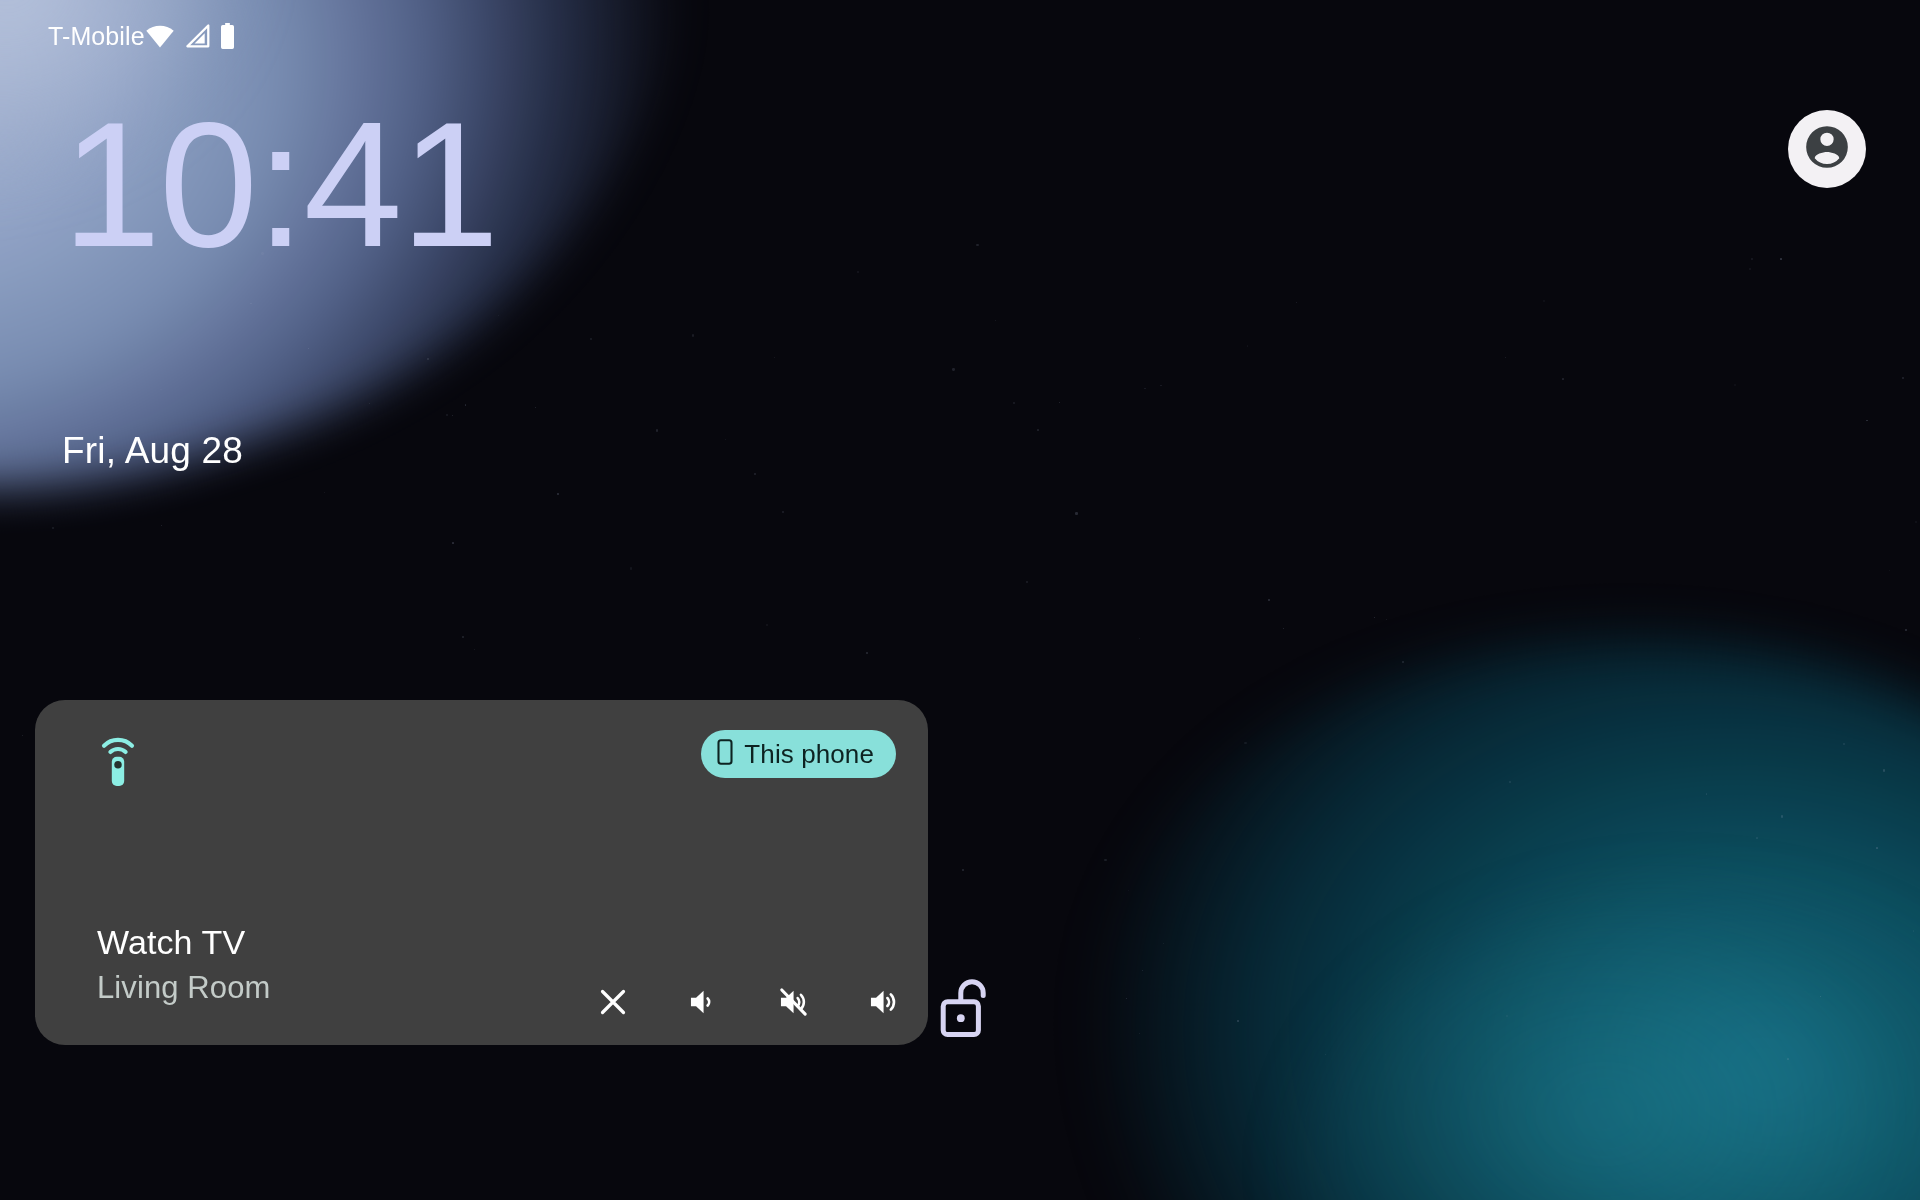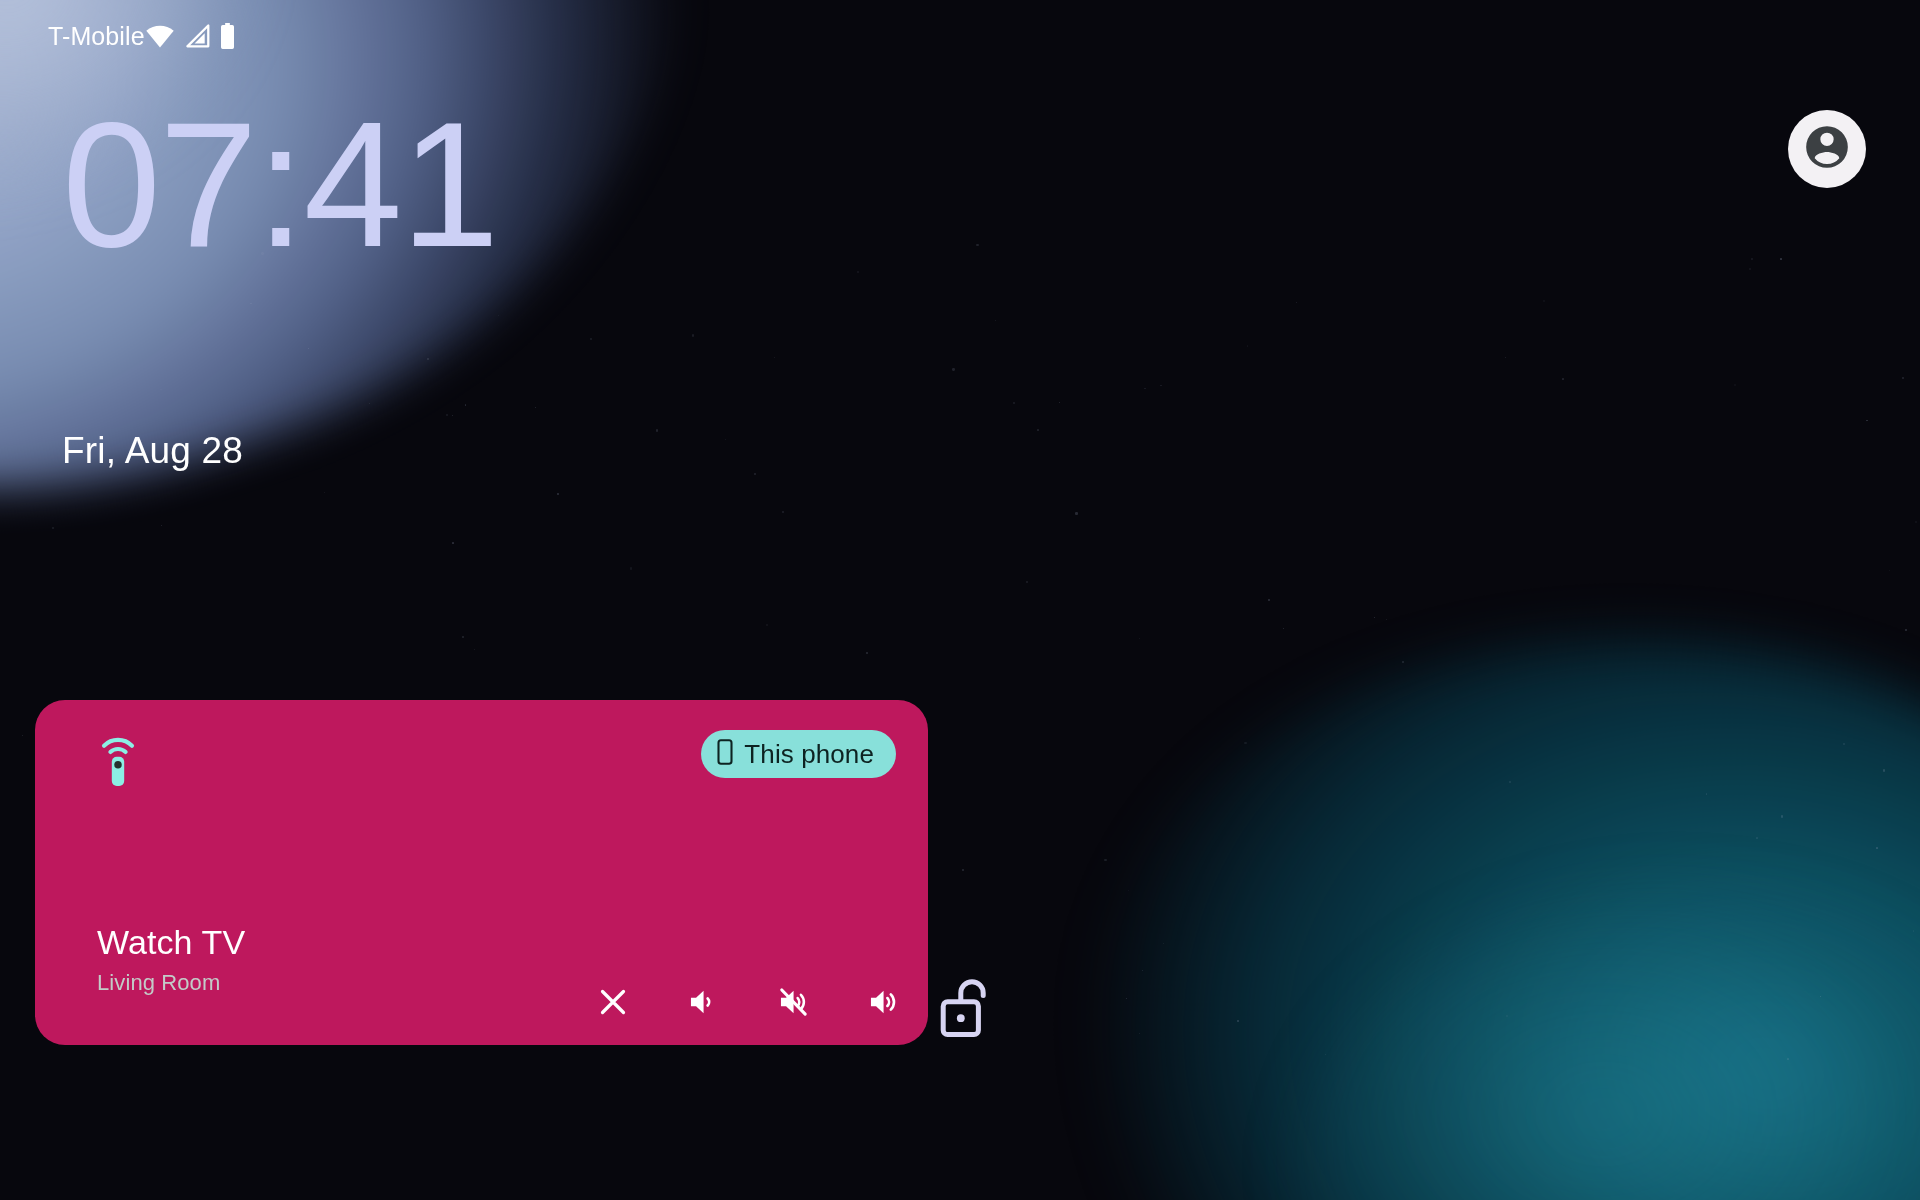--- a/index.html
+++ b/index.html
@@ -116,21 +116,21 @@
     font-weight:400;
     letter-spacing:.2px;
     z-index:6;
   }
 
   
   .notif {
     position:absolute;
     left:35px; top:700px;
     width:893px; height:345px;
-    background:#be185d;
+    background:#404040;
     border-radius:30px;
     z-index:7;
   }
   .notif-icon {
     position:absolute; left:62px; top:34px;
     width:42px; height:54px;
   }
   .chip {
     position:absolute;
     right:32px; top:30px;
@@ -150,21 +150,21 @@
     position:absolute;
     left:62px; top:223px;
     font-size:34px;
     color:#ffffff;
     font-weight:400;
     letter-spacing:.1px;
   }
   .notif-sub {
     position:absolute;
     left:62px; top:270px;
-    font-size:22px;
+    font-size:31px;
     color:#c3cbc8;
     font-weight:400;
     letter-spacing:.1px;
   }
   .actions {
     position:absolute;
     right:20px; bottom:18px;
     display:flex; align-items:center; gap:40px;
   }
   .act {
@@ -313,21 +313,21 @@
   </div>
 
   <div class="avatar">
     <span>
       <svg width="50" height="50" viewBox="0 0 24 24">
         <path fill="#3c4043" d="M12 2a10 10 0 1 0 0 20 10 10 0 0 0 0-20zm0 3.1a3.2 3.2 0 1 1 0 6.4 3.2 3.2 0 0 1 0-6.4zm0 15.1a7.6 7.6 0 0 1-5.9-2.8c.05-1.95 3.95-3.02 5.9-3.02 1.94 0 5.85 1.07 5.9 3.02A7.6 7.6 0 0 1 12 20.2z"></path>
       </svg>
     </span>
   </div>
 
-  <div class="clock">07:41</div>
+  <div class="clock">10:41</div>
   <div class="date">Fri, Aug 28</div>
 
   <div class="notif">
 
     <span class="notif-icon">
       <svg width="42" height="54" viewBox="0 0 26 34">
         <path d="M4.2 7.4 A12.4 12.4 0 0 1 21.8 7.4" fill="none" stroke="#8ceee4" stroke-width="2.6" stroke-linecap="round"></path>
         <path d="M8.2 11.3 A7.1 7.1 0 0 1 17.8 11.3" fill="none" stroke="#8ceee4" stroke-width="2.6" stroke-linecap="round"></path>
         <rect x="9.1" y="14.3" width="7.8" height="18.4" rx="3.1" fill="#8ceee4"></rect>
         <circle cx="13" cy="19.4" r="2.35" fill="#25332f"></circle>

